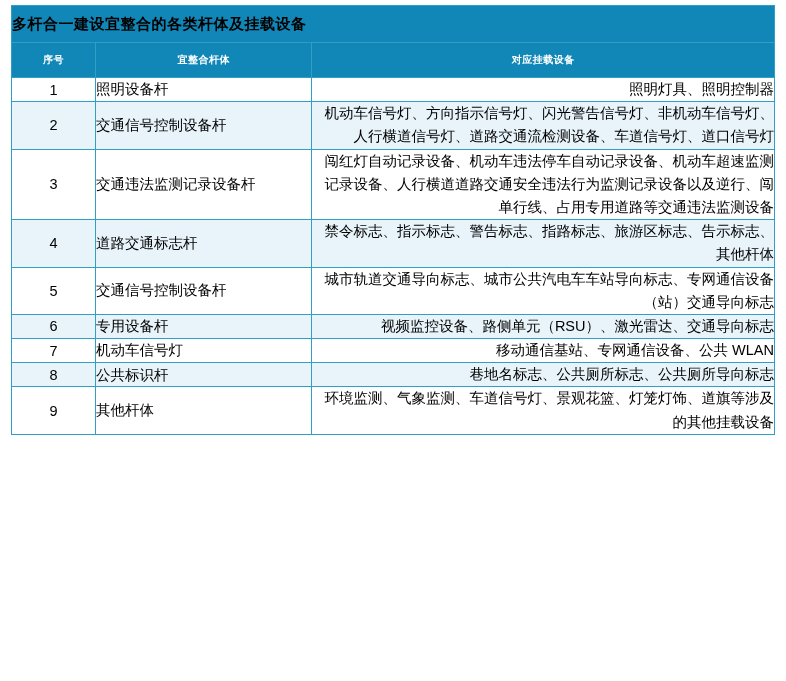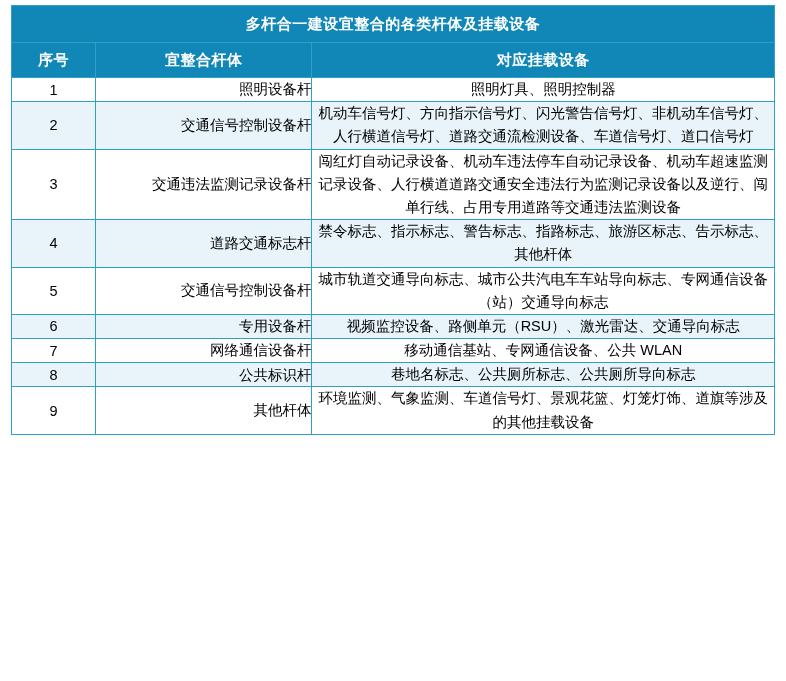--- a/index.html
+++ b/index.html
@@ -25,56 +25,56 @@
     margin: 5px 11px 0 11px;
     border: 1px solid #2f9fc4;
   }
   table.main td, table.main th {
     border: 1px solid #2f9fc4;
     vertical-align: middle;
     padding: 0;
   }
   .title-row td {
     background: #1187b8;
-    color: #ffffff;
+    color: #000000;
     font-size: 15px;
     font-weight: bold;
-    text-align: center;
+    text-align: left;
     height: 36px;
     letter-spacing: 0.5px;
     border: 1px solid #1187b8;
   }
   .header-row th {
     background: #1187b8;
     color: #ffffff;
-    font-size: 15px;
+    font-size: 10px;
     font-weight: bold;
     text-align: center;
     height: 34px;
     border: 1px solid #2f9fc4;
     letter-spacing: 0.5px;
   }
   .col-idx { width: 84px; }
   .col-pole { width: 216px; }
   .col-dev { width: 462px; }
 
   td.idx {
     text-align: center;
     font-size: 14.5px;
     color: #000000;
   }
   td.pole {
-    text-align: right;
+    text-align: left;
     font-size: 14.5px;
     color: #000000;
     padding: 6px 6px;
     line-height: 1.55;
   }
   td.dev {
-    text-align: center;
+    text-align: right;
     font-size: 14.5px;
     color: #000000;
     padding: 8px 10px 8px 10px;
     line-height: 1.6;
   }
   tr.shade td {
     background: #e8f4fa;
   }
   tr.plain td {
     background: #ffffff;
@@ -131,21 +131,21 @@
       </tr>
 
       <tr class="shade">
         <td class="idx">6</td>
         <td class="pole">专用设备杆</td>
         <td class="dev">视频监控设备、路侧单元（RSU）、激光雷达、交通导向标志</td>
       </tr>
 
       <tr class="plain">
         <td class="idx">7</td>
-        <td class="pole">网络通信设备杆</td>
+        <td class="pole">机动车信号灯</td>
         <td class="dev">移动通信基站、专网通信设备、公共 WLAN</td>
       </tr>
 
       <tr class="shade">
         <td class="idx">8</td>
         <td class="pole">公共标识杆</td>
         <td class="dev">巷地名标志、公共厕所标志、公共厕所导向标志</td>
       </tr>
 
       <tr class="plain">

